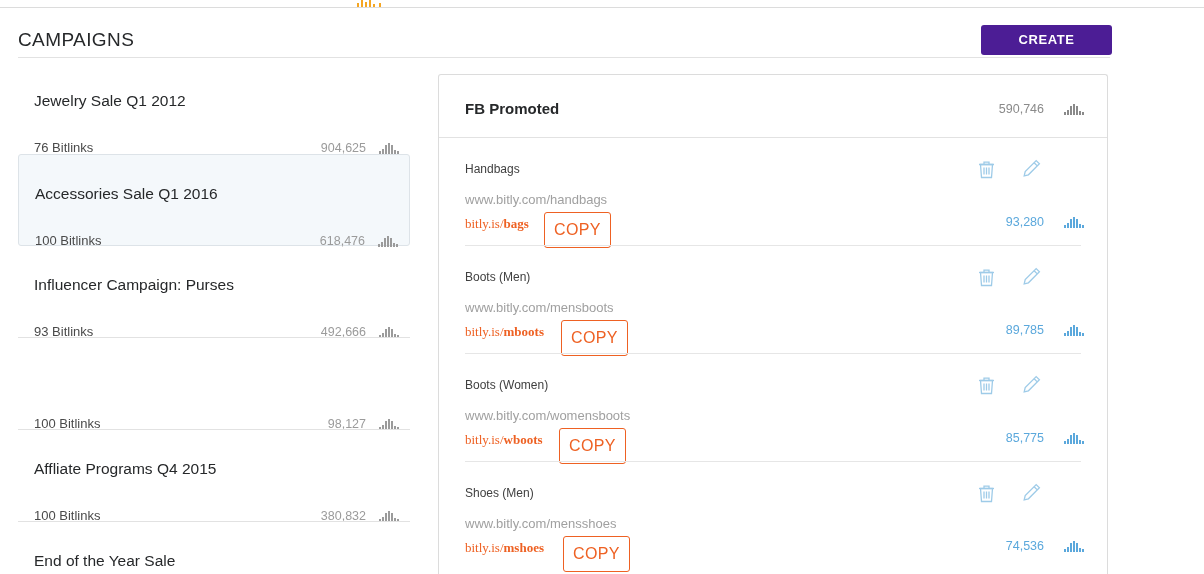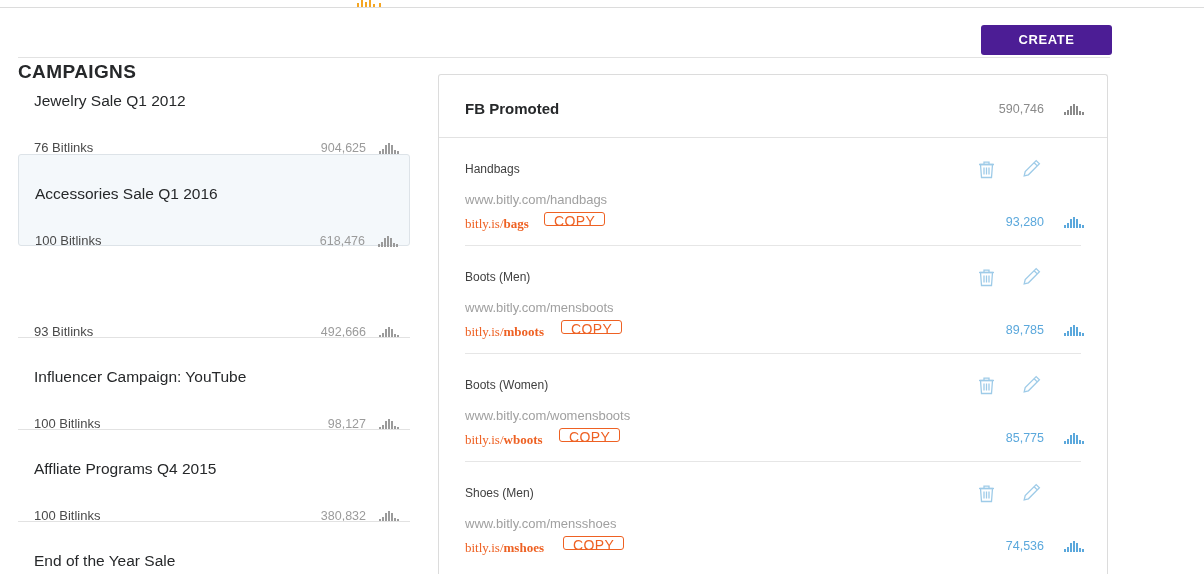--- a/index.html
+++ b/index.html
@@ -22,21 +22,21 @@
   .logo-frag i {
     position:absolute; bottom:0; width:2px; background:#f5a623;
   }
 
   
   .page-header {
     position:absolute; left:0; top:8px; width:1204px; height:50px;
   }
   .page-title {
     position:absolute; left:18px; top:21px;
-    font-size:19px; font-weight:bold; color:#26282a; letter-spacing:0.4px;margin-top:32px;
+    font-size:19px; font-weight:normal; color:#26282a; letter-spacing:0.4px;
   }
   .create-btn {
     position:absolute; left:981px; top:17px; width:131px; height:30px;
     background:#4c1d95; border:none; border-radius:3px;
     color:#ffffff; font-size:13px; font-weight:bold; letter-spacing:0.6px;
     font-family:"Liberation Sans", sans-serif;
     cursor:pointer; line-height:30px; text-align:center;
   }
   .header-rule {
     position:absolute; left:18px; top:57px; width:1092px; height:1px; background:#e2e2e2;
@@ -98,23 +98,23 @@
   .link-row .lr-long {
     position:absolute; left:26px; top:54px;
     font-size:13px; color:#a0a0a0; white-space:nowrap;
   }
   .link-row .lr-short {
     position:absolute; left:26px; top:78px;
     font-size:13px; color:#ee6123; white-space:nowrap;font-family:Liberation Serif, serif;
   }
   .link-row .lr-short b { font-weight:bold; }
   .link-row .copy-btn {
-    position:absolute; top:74px; height:14px; padding:0 9px;
+    position:absolute; top:74px; height:36px; padding:0 9px;
     border:1px solid #ee6123; border-radius:3px; background:#fff;
-    color:#ee6123; font-size:14px; letter-spacing:0.4px;
+    color:#ee6123; font-size:16px; letter-spacing:0.4px;
     font-family:"Liberation Sans", sans-serif;
     line-height:16px; cursor:pointer;
   }
   .link-row .lr-clicks {
     position:absolute; right:63px; top:77px;
     font-size:12.5px; color:#5ba8dc; white-space:nowrap;
   }
   .link-row .spark { position:absolute; right:22px; top:76px; }
   .link-row .trash { position:absolute; right:112px; top:22px; cursor:pointer; }
   .link-row .pencil { position:absolute; right:65px; top:20px; cursor:pointer; }
@@ -168,35 +168,35 @@
             <rect x="0" y="9" width="2" height="3" fill="#9b9b9b"></rect>
             <rect x="3" y="7" width="2" height="5" fill="#9b9b9b"></rect>
             <rect x="6" y="3" width="2" height="9" fill="#9b9b9b"></rect>
             <rect x="9" y="1" width="2" height="11" fill="#9b9b9b"></rect>
             <rect x="12" y="3" width="2" height="9" fill="#9b9b9b"></rect>
             <rect x="15" y="8" width="2" height="4" fill="#9b9b9b"></rect>
             <rect x="18" y="9" width="2" height="3" fill="#9b9b9b"></rect>
           </svg></span>
       </div>
       <div class="camp-item" style="top: 184px;">
+        <div class="camp-name">Influencer Campaign: Purses</div>
         <div class="camp-links">93 Bitlinks</div>
         <div class="camp-clicks">492,666</div>
       <span class="spark"><svg width="21" height="12" viewBox="0 0 21 12">
             <rect x="0" y="9" width="2" height="3" fill="#9b9b9b"></rect>
             <rect x="3" y="7" width="2" height="5" fill="#9b9b9b"></rect>
             <rect x="6" y="3" width="2" height="9" fill="#9b9b9b"></rect>
             <rect x="9" y="1" width="2" height="11" fill="#9b9b9b"></rect>
             <rect x="12" y="3" width="2" height="9" fill="#9b9b9b"></rect>
             <rect x="15" y="8" width="2" height="4" fill="#9b9b9b"></rect>
             <rect x="18" y="9" width="2" height="3" fill="#9b9b9b"></rect>
           </svg></span>
       </div>
       <div class="camp-divider" style="top: 275px;"></div>
       <div class="camp-item" style="top: 276px;">
-        <div class="camp-name">Influencer Campaign: YouTube</div>
         <div class="camp-links">100 Bitlinks</div>
         <div class="camp-clicks">98,127</div>
       <span class="spark"><svg width="21" height="12" viewBox="0 0 21 12">
             <rect x="0" y="9" width="2" height="3" fill="#9b9b9b"></rect>
             <rect x="3" y="7" width="2" height="5" fill="#9b9b9b"></rect>
             <rect x="6" y="3" width="2" height="9" fill="#9b9b9b"></rect>
             <rect x="9" y="1" width="2" height="11" fill="#9b9b9b"></rect>
             <rect x="12" y="3" width="2" height="9" fill="#9b9b9b"></rect>
             <rect x="15" y="8" width="2" height="4" fill="#9b9b9b"></rect>
             <rect x="18" y="9" width="2" height="3" fill="#9b9b9b"></rect>

